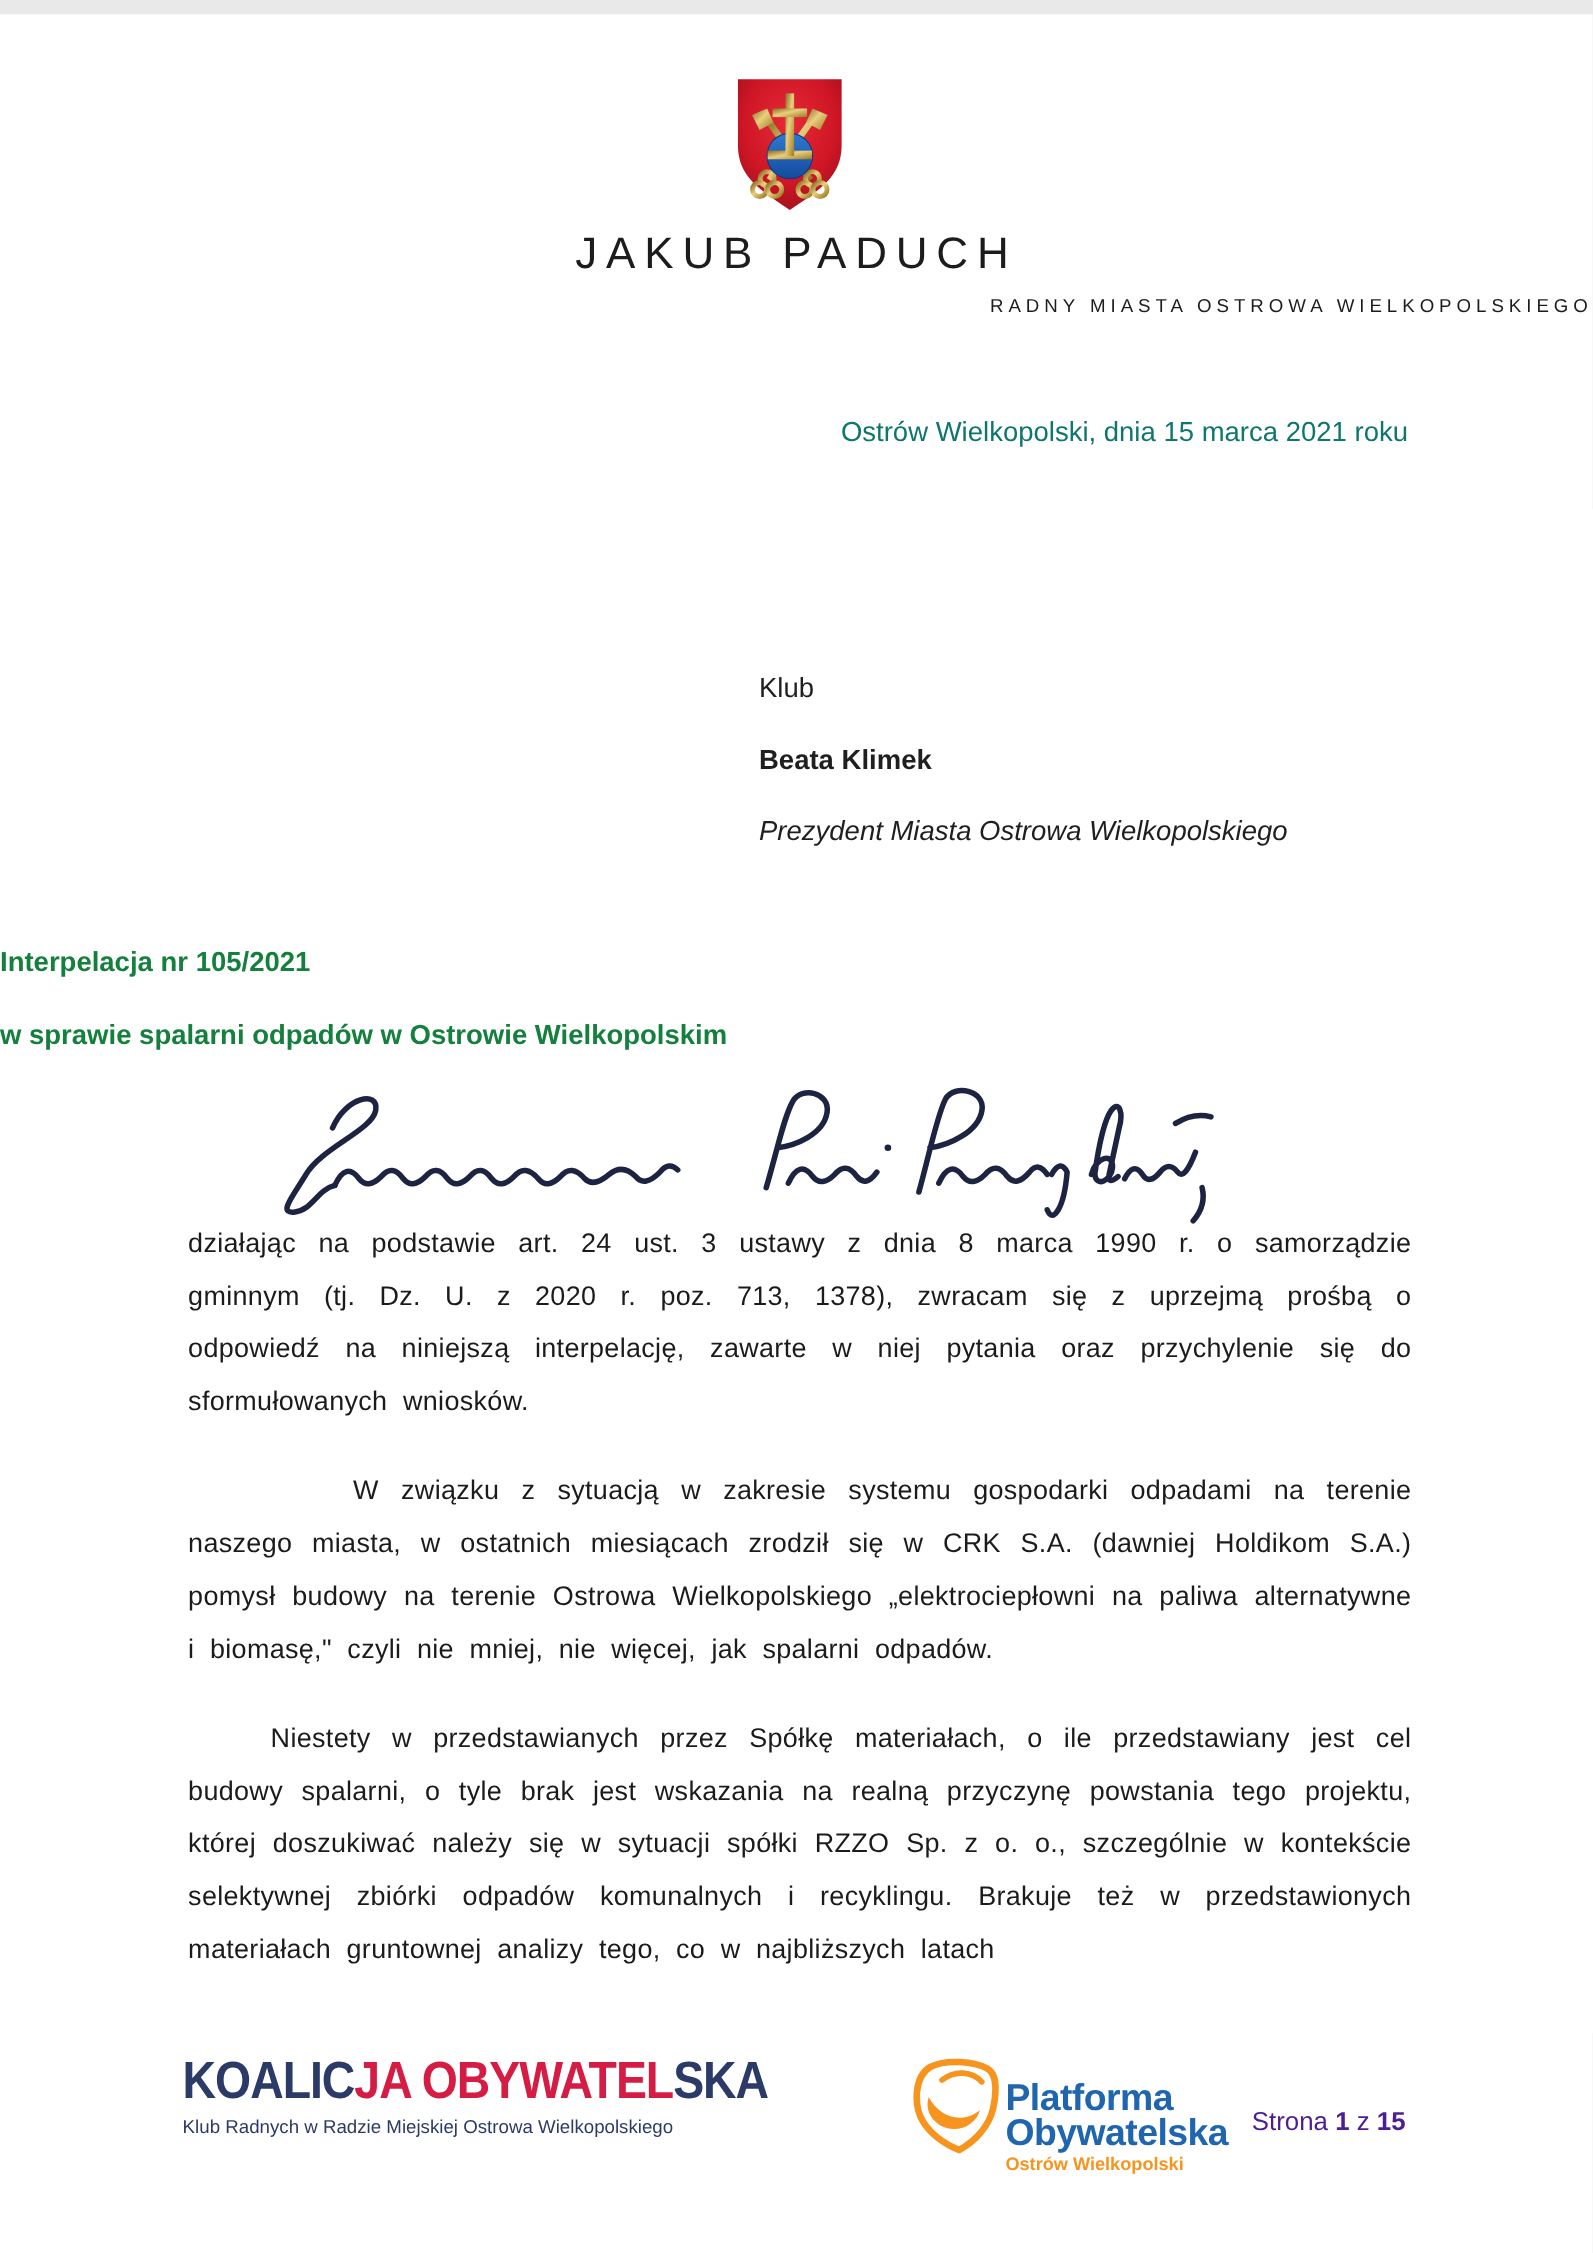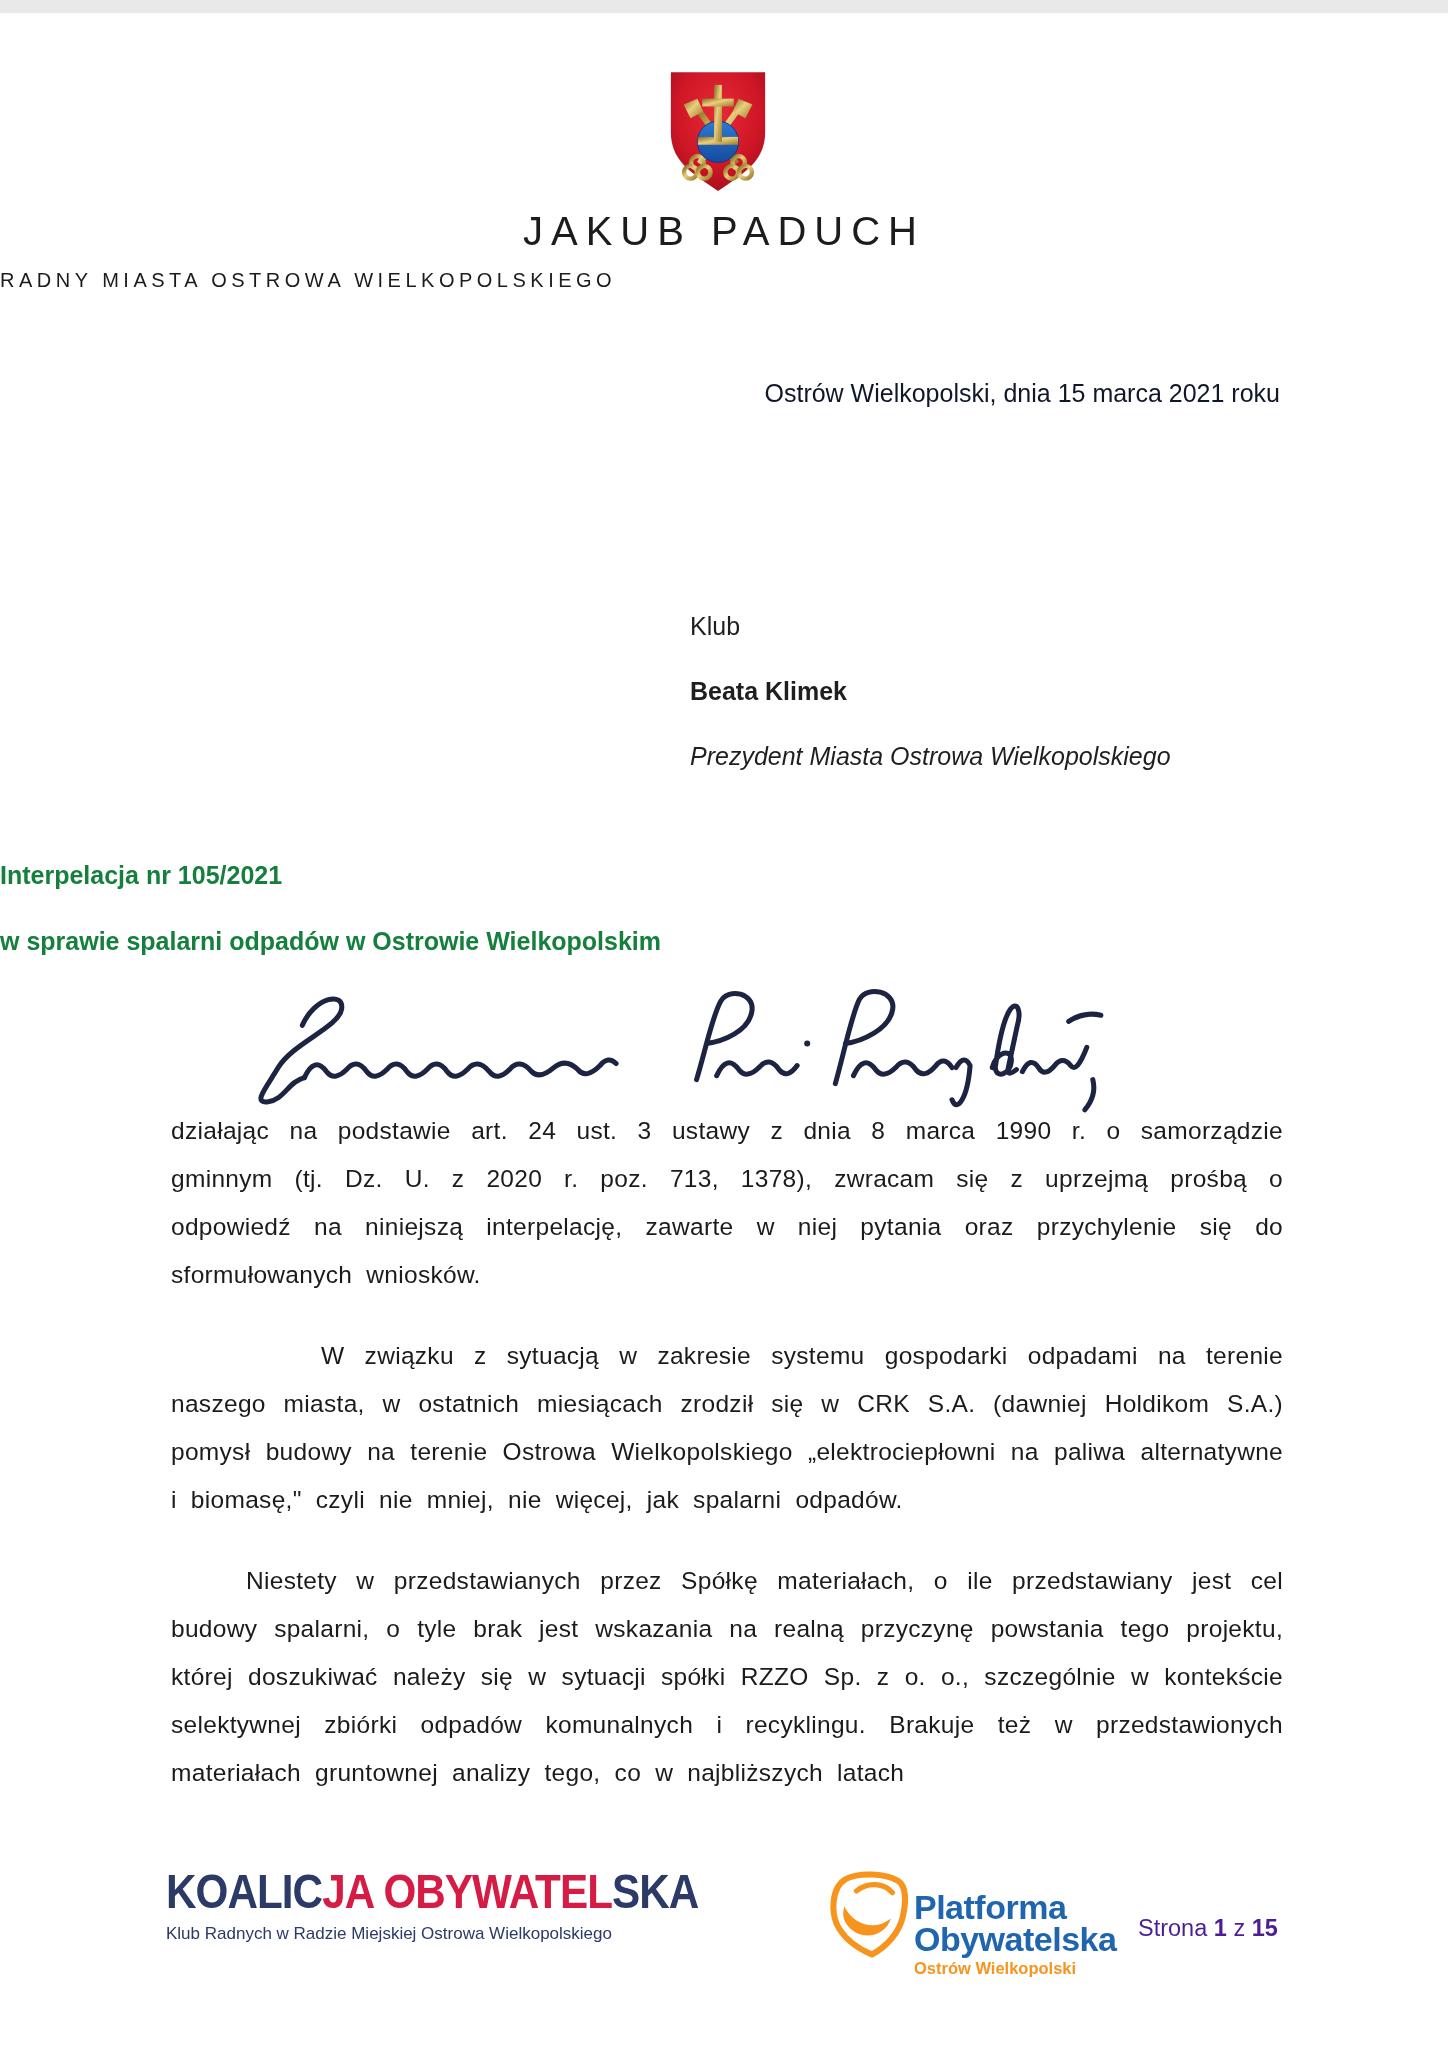--- a/index.html
+++ b/index.html
@@ -14,27 +14,27 @@
   }
   
   .crest{position:absolute;left:664px;top:56px;width:108px;height:128px;}
   .person-name{
     position:absolute;left:0;top:196px;width:100%;
     text-align:center;font-size:40px;font-weight:400;
     letter-spacing:8px;color:#1c1c1c;white-space:nowrap;
   }
   .person-role{
     position:absolute;left:0;top:256px;width:100%;
-    text-align:left;font-size:20px;font-weight:400;
+    text-align:right;font-size:17px;font-weight:400;
     letter-spacing:4.5px;color:#1c1c1c;white-space:nowrap;
   }
   
   .dateline{
     position:absolute;right:168px;top:366px;
-    font-size:25px;color:#0f172a;white-space:nowrap;
+    font-size:25px;color:#0f766e;white-space:nowrap;
   }
   
   .addressee{position:absolute;left:690px;top:598px;font-size:25px;line-height:30px;}
   .addressee .row{margin-bottom:35px;white-space:nowrap;}
   .addressee .name{font-weight:bold;}
   .addressee .role{font-style:italic;}
   
   .subject{position:absolute;left:0;top:848px;width:100%;text-align:left;
     font-size:25px;font-weight:bold;color:#15803d;}
   .subject .line{margin-bottom:37px;white-space:nowrap;}

